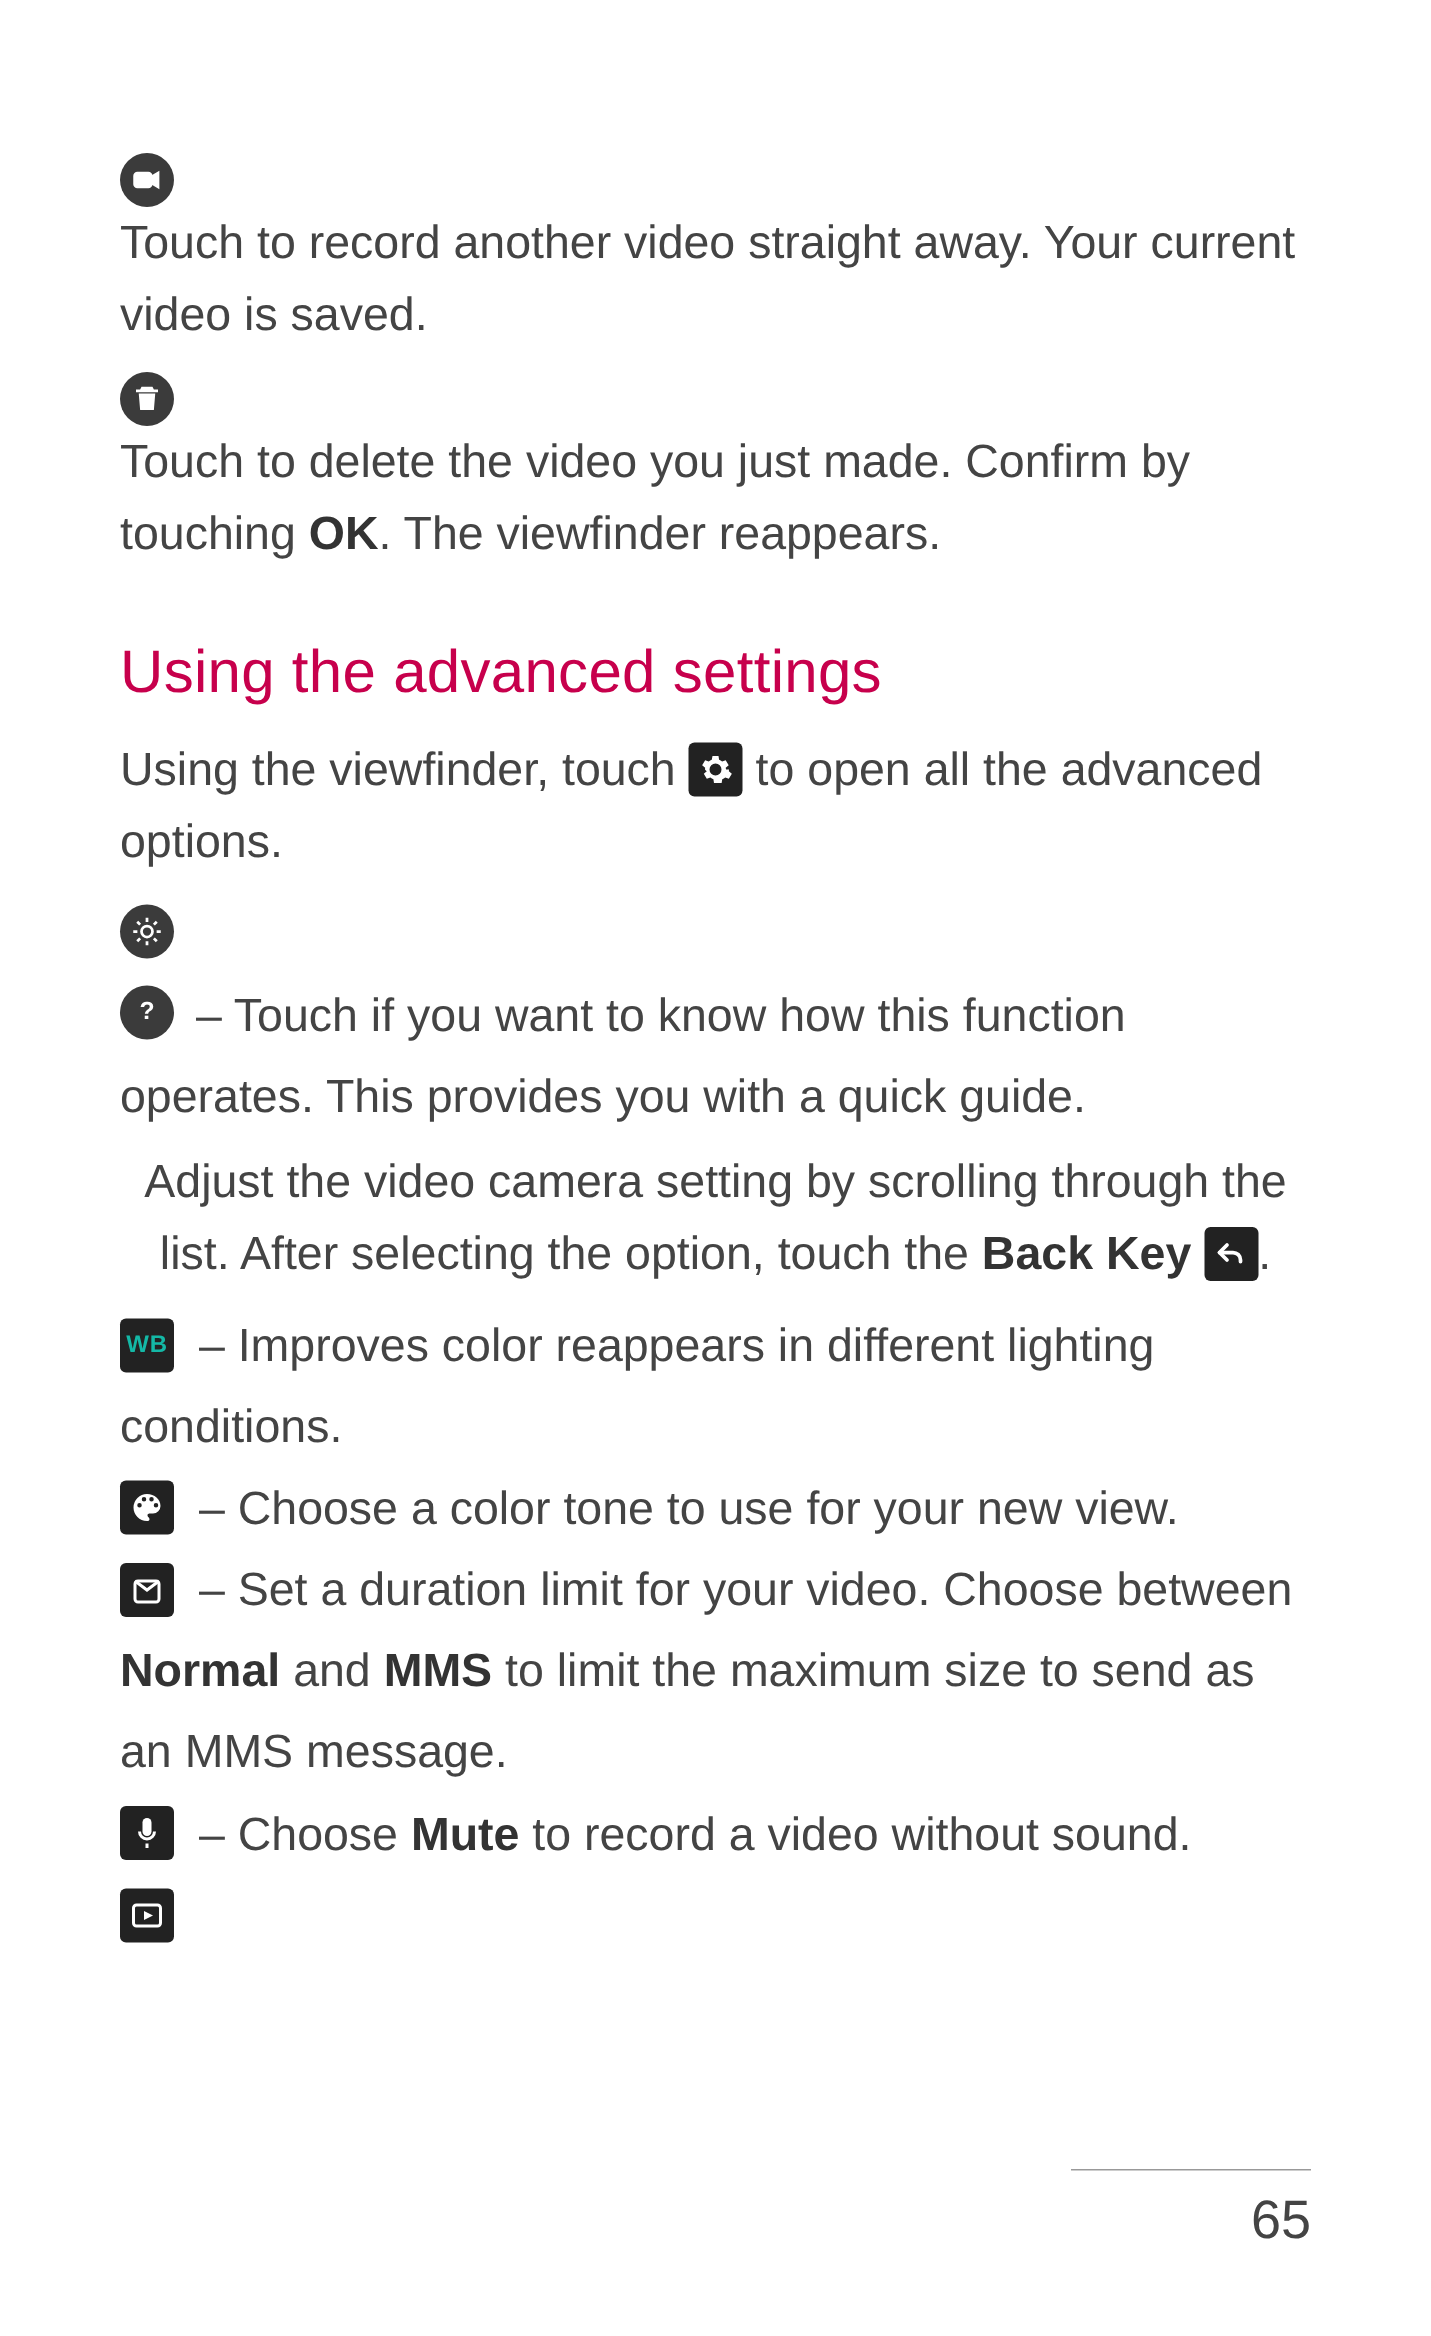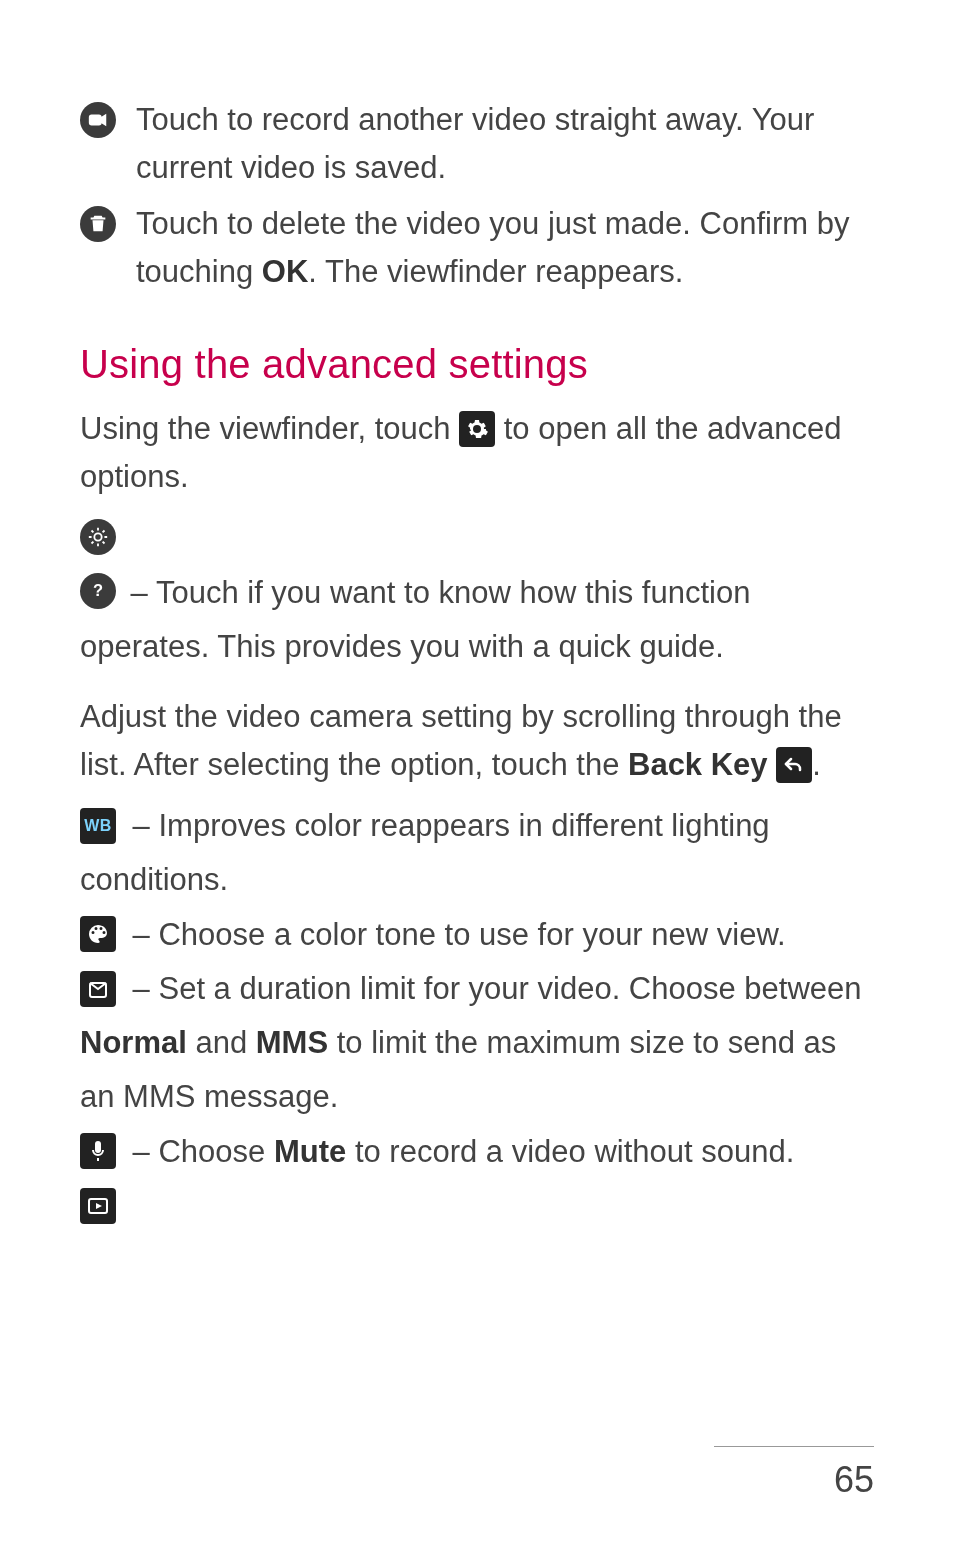--- a/index.html
+++ b/index.html
@@ -1,40 +1,40 @@
 <!DOCTYPE html>
 <html><head>
 <meta charset="utf-8">
 <style>
   * { margin: 0; padding: 0; box-sizing: border-box; }
   html, body { width: 954px; height: 1557px; background: #fff; font-family: "Helvetica Neue", Arial, sans-serif; color: #444; }
   body { padding: 96px 80px 60px 80px; position: relative; }
 
-  .item-row { display: flex; align-items: flex-start; margin-bottom: 8px; }
+  .item-row { display: flex; align-items: flex-start; margin-bottom: 8px; flex-direction: column; }
   .item-text { font-size: 31px; line-height: 1.55; font-weight: 300; flex: 1; }
   .bold { font-weight: 600; color: #333; }
 
   .section-heading { font-size: 40px; color: #c7004c; font-weight: 400; margin-top: 46px; margin-bottom: 18px; letter-spacing: 0.2px; }
 
   .body-block { font-size: 31px; line-height: 1.55; font-weight: 300; margin-bottom: 10px; }
 
   
   .icon-circle {
     display: inline-flex; align-items: center; justify-content: center;
     width: 36px; height: 36px; border-radius: 50%;
     background: #3b3b3b; color: #fff; flex: 0 0 36px;
     margin-right: 20px; margin-top: 6px;
   }
   .icon-circle svg { width: 22px; height: 22px; }
 
   
   .icon-square {
     display: inline-flex; align-items: center; justify-content: center;
     width: 36px; height: 36px; border-radius: 4px;
-    background: #222; color: #7dd3fc; flex: 0 0 36px;
+    background: #222; color: #14b8a6; flex: 0 0 36px;
     vertical-align: middle; position: relative; top: -2px;
   }
   .icon-square.mr { margin-right: 8px; }
   .icon-square svg { width: 24px; height: 24px; }
   .icon-square .txt { font-weight: 700; font-size: 16px; font-family: Arial, sans-serif; letter-spacing: 0.5px; }
 
   
   .icon-circle.inline { margin: 0 6px 0 0; flex: none; display: inline-flex; vertical-align: middle; position: relative; top: -3px; }
 
   .line-row { display: block; font-size: 31px; line-height: 1.75; font-weight: 300; }
@@ -86,21 +86,21 @@
 </div>
 
 <div class="line-row">
   <span class="icon-circle inline">
     <svg viewBox="0 0 24 24" fill="white">
         <text x="12" y="17" text-anchor="middle" font-size="18" font-weight="bold" font-family="Arial">?</text>
       </svg>
   </span><span> – Touch if you want to know how this function operates. This provides you with a quick guide.</span>
 </div>
 
-<p class="body-block" style="margin-top:19px;">
+<p class="body-block" style="margin-top:6px;text-align:center;">
   <span>Adjust the video camera setting by scrolling through the list. After selecting the option, touch the </span><span class="bold">Back Key</span><span> </span><span class="icon-square">
       <svg viewBox="0 0 24 24" fill="none" stroke="white" stroke-width="2.5" stroke-linecap="round" stroke-linejoin="round">
         <path d="M9 6l-5 5 5 5"></path>
         <path d="M4 11h9a5 5 0 015 5v1"></path>
       </svg>
     </span><span>.</span>
 </p>
 
 <div class="line-row">
   <span class="icon-square mr">

